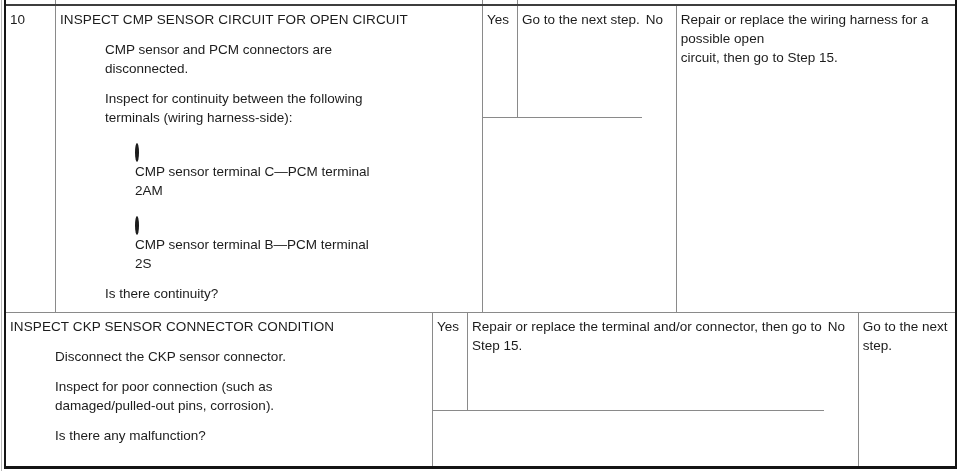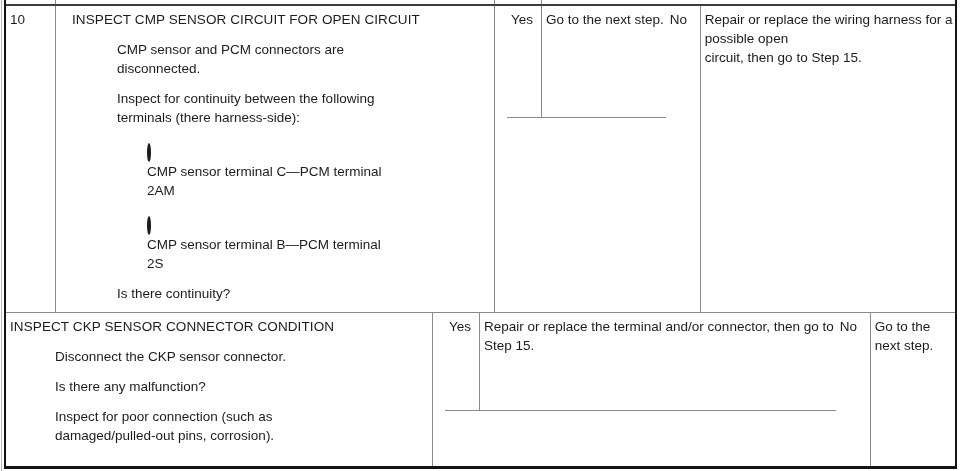--- a/index.html
+++ b/index.html
@@ -34,21 +34,20 @@
     border-left: 2px solid #141414;
     border-right: 2px solid #141414;
     border-bottom: 3px solid #141414;
     background: #ffffff;
     overflow: hidden;
   }
   .trow {
     display: flex;
     box-sizing: border-box;
     overflow: hidden;
-    gap: 12px;
   }
   .partial { height: 6px; border-bottom: 2px solid #3d3d3d; }
   .partial .cellpad { padding: 0; }
   .row10 { height: 307px; border-bottom: 1px solid #8a8a8a; }
   .row11 { height: 153px; }
   .cellpad {
     padding: 4px 2px 0 4px;
     font-size: 13.5px;
     line-height: 19px;
   }
@@ -150,21 +149,21 @@
       <div class="c-desc cellpad">
         <div class="title">INSPECT CMP SENSOR CIRCUIT FOR OPEN CIRCUIT</div>
         <div class="bullet">
           <span class="b-glyph"><span class="dot"></span></span>
           <span class="b-text pre">CMP sensor and PCM connectors are
 disconnected.</span>
         </div>
         <div class="bullet">
           <span class="b-glyph"><span class="dot"></span></span>
           <span class="b-text pre">Inspect for continuity between the following
-terminals (there harness-side):</span>
+terminals (wiring harness-side):</span>
         </div>
         <div class="bullet lvl2">
           <span class="b-glyph"><span class="ring"></span></span>
           <span class="b-text pre">CMP sensor terminal C—PCM terminal
 2AM</span>
         </div>
         <div class="bullet lvl2">
           <span class="b-glyph"><span class="ring"></span></span>
           <span class="b-text pre">CMP sensor terminal B—PCM terminal
 2S</span>
@@ -193,27 +192,27 @@
 
     <div class="trow row11">
       <div class="c-desc cellpad">
         <div class="title">INSPECT CKP SENSOR CONNECTOR CONDITION</div>
         <div class="bullet">
           <span class="b-glyph"><span class="dot"></span></span>
           <span class="b-text pre">Disconnect the CKP sensor connector.</span>
         </div>
         <div class="bullet">
           <span class="b-glyph"><span class="dot"></span></span>
-          <span class="b-text pre">Is there any malfunction?</span>
-        </div>
-        <div class="bullet">
-          <span class="b-glyph"><span class="dot"></span></span>
           <span class="b-text pre">Inspect for poor connection (such as
 damaged/pulled-out pins, corrosion).</span>
         </div>
+        <div class="bullet">
+          <span class="b-glyph"><span class="dot"></span></span>
+          <span class="b-text pre">Is there any malfunction?</span>
+        </div>
       </div>
       <div class="c-result">
         <div class="sub sub-yes11">
           <div class="c-yn cellpad">
             <span>Yes</span>
           </div>
           <div class="c-act cellpad pre">Repair or replace the terminal and/or connector, then go to
 Step 15.</div>
         </div>
         <div class="sub sub-no11">

